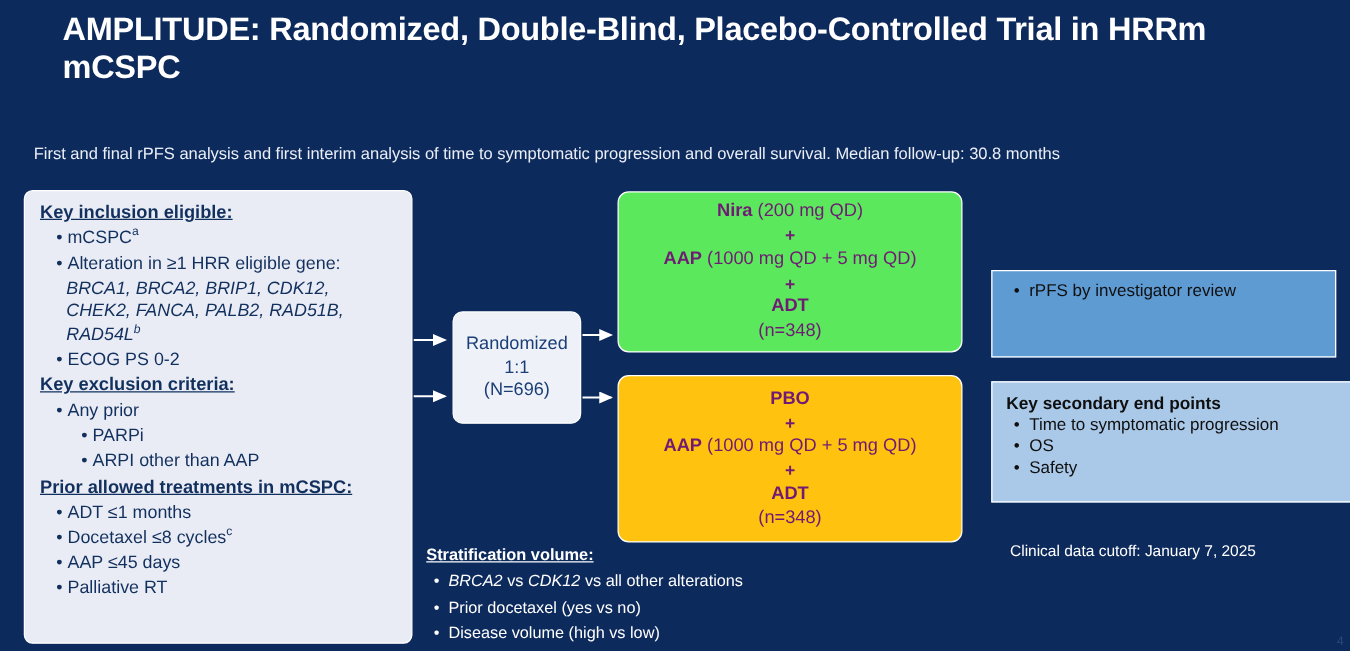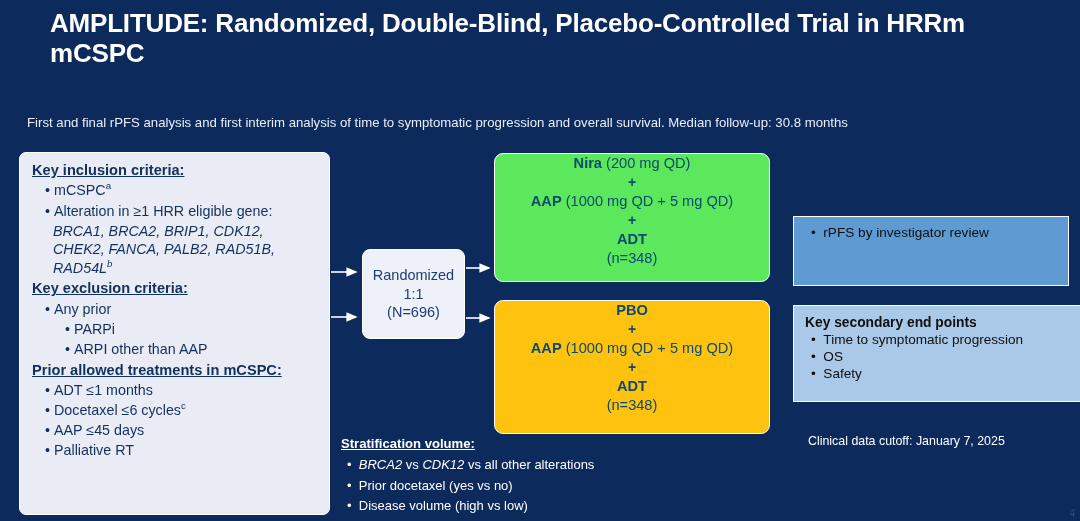--- a/index.html
+++ b/index.html
@@ -98,21 +98,22 @@
 
   
   .arm {
     position: absolute;
     box-sizing: border-box;
     border: 1.5px solid #ffffff;
     border-radius: 9px;
     display: flex;
     flex-direction: column;
     align-items: center;
-    color: #0c4a6e;
+    justify-content: center;
+    color: #701a75;
     font-size: 14.6px;
     line-height: 1.33;
     text-align: center;
   }
   .arm-green {
     left: 494px; top: 153px;
     width: 276px; height: 129px;
     background: #5ce85c;
   }
   .arm-orange {
@@ -201,53 +202,56 @@
 </head>
 <body>
 
 <div class="slide">
 
   <div class="title">AMPLITUDE: Randomized, Double-Blind, Placebo-Controlled Trial in HRRm mCSPC</div>
   <div class="subtitle">First and final rPFS analysis and first interim analysis of time to symptomatic progression and overall survival. Median follow-up: 30.8 months</div>
 
   <div class="criteria-box">
 
-    <div class="crit-head">Key inclusion criteria:</div>
+    <div class="crit-head">Key inclusion eligible:</div>
 
     <div class="crit-li">
       •&nbsp;<span>mCSPC</span><sup>a</sup>
     </div>
 
     <div class="crit-li">
       •&nbsp;<span>Alteration in ≥1 HRR eligible gene:</span>
     </div>
     <div class="crit-cont">BRCA1, BRCA2, BRIP1, CDK12,</div>
     <div class="crit-cont">CHEK2, FANCA, PALB2, RAD51B,</div>
     <div class="crit-cont"><span>RAD54L</span><sup>b</sup></div>
 
+    <div class="crit-li">
+      •&nbsp;<span>ECOG PS 0-2</span>
+    </div>
 
     <div class="crit-head spaced">Key exclusion criteria:</div>
 
     <div class="crit-li">
       •&nbsp;<span>Any prior</span>
     </div>
     <div class="crit-li sub">
       •&nbsp;<span>PARPi</span>
     </div>
     <div class="crit-li sub">
       •&nbsp;<span>ARPI other than AAP</span>
     </div>
 
     <div class="crit-head spaced">Prior allowed treatments in mCSPC:</div>
 
     <div class="crit-li">
       •&nbsp;<span>ADT ≤1 months</span>
     </div>
     <div class="crit-li">
-      •&nbsp;<span>Docetaxel ≤6 cycles</span><sup>c</sup>
+      •&nbsp;<span>Docetaxel ≤8 cycles</span><sup>c</sup>
     </div>
     <div class="crit-li">
       •&nbsp;<span>AAP ≤45 days</span>
     </div>
     <div class="crit-li">
       •&nbsp;<span>Palliative RT</span>
     </div>
   </div>
 
   <svg class="arrow-svg" viewBox="0 0 1080 521">

